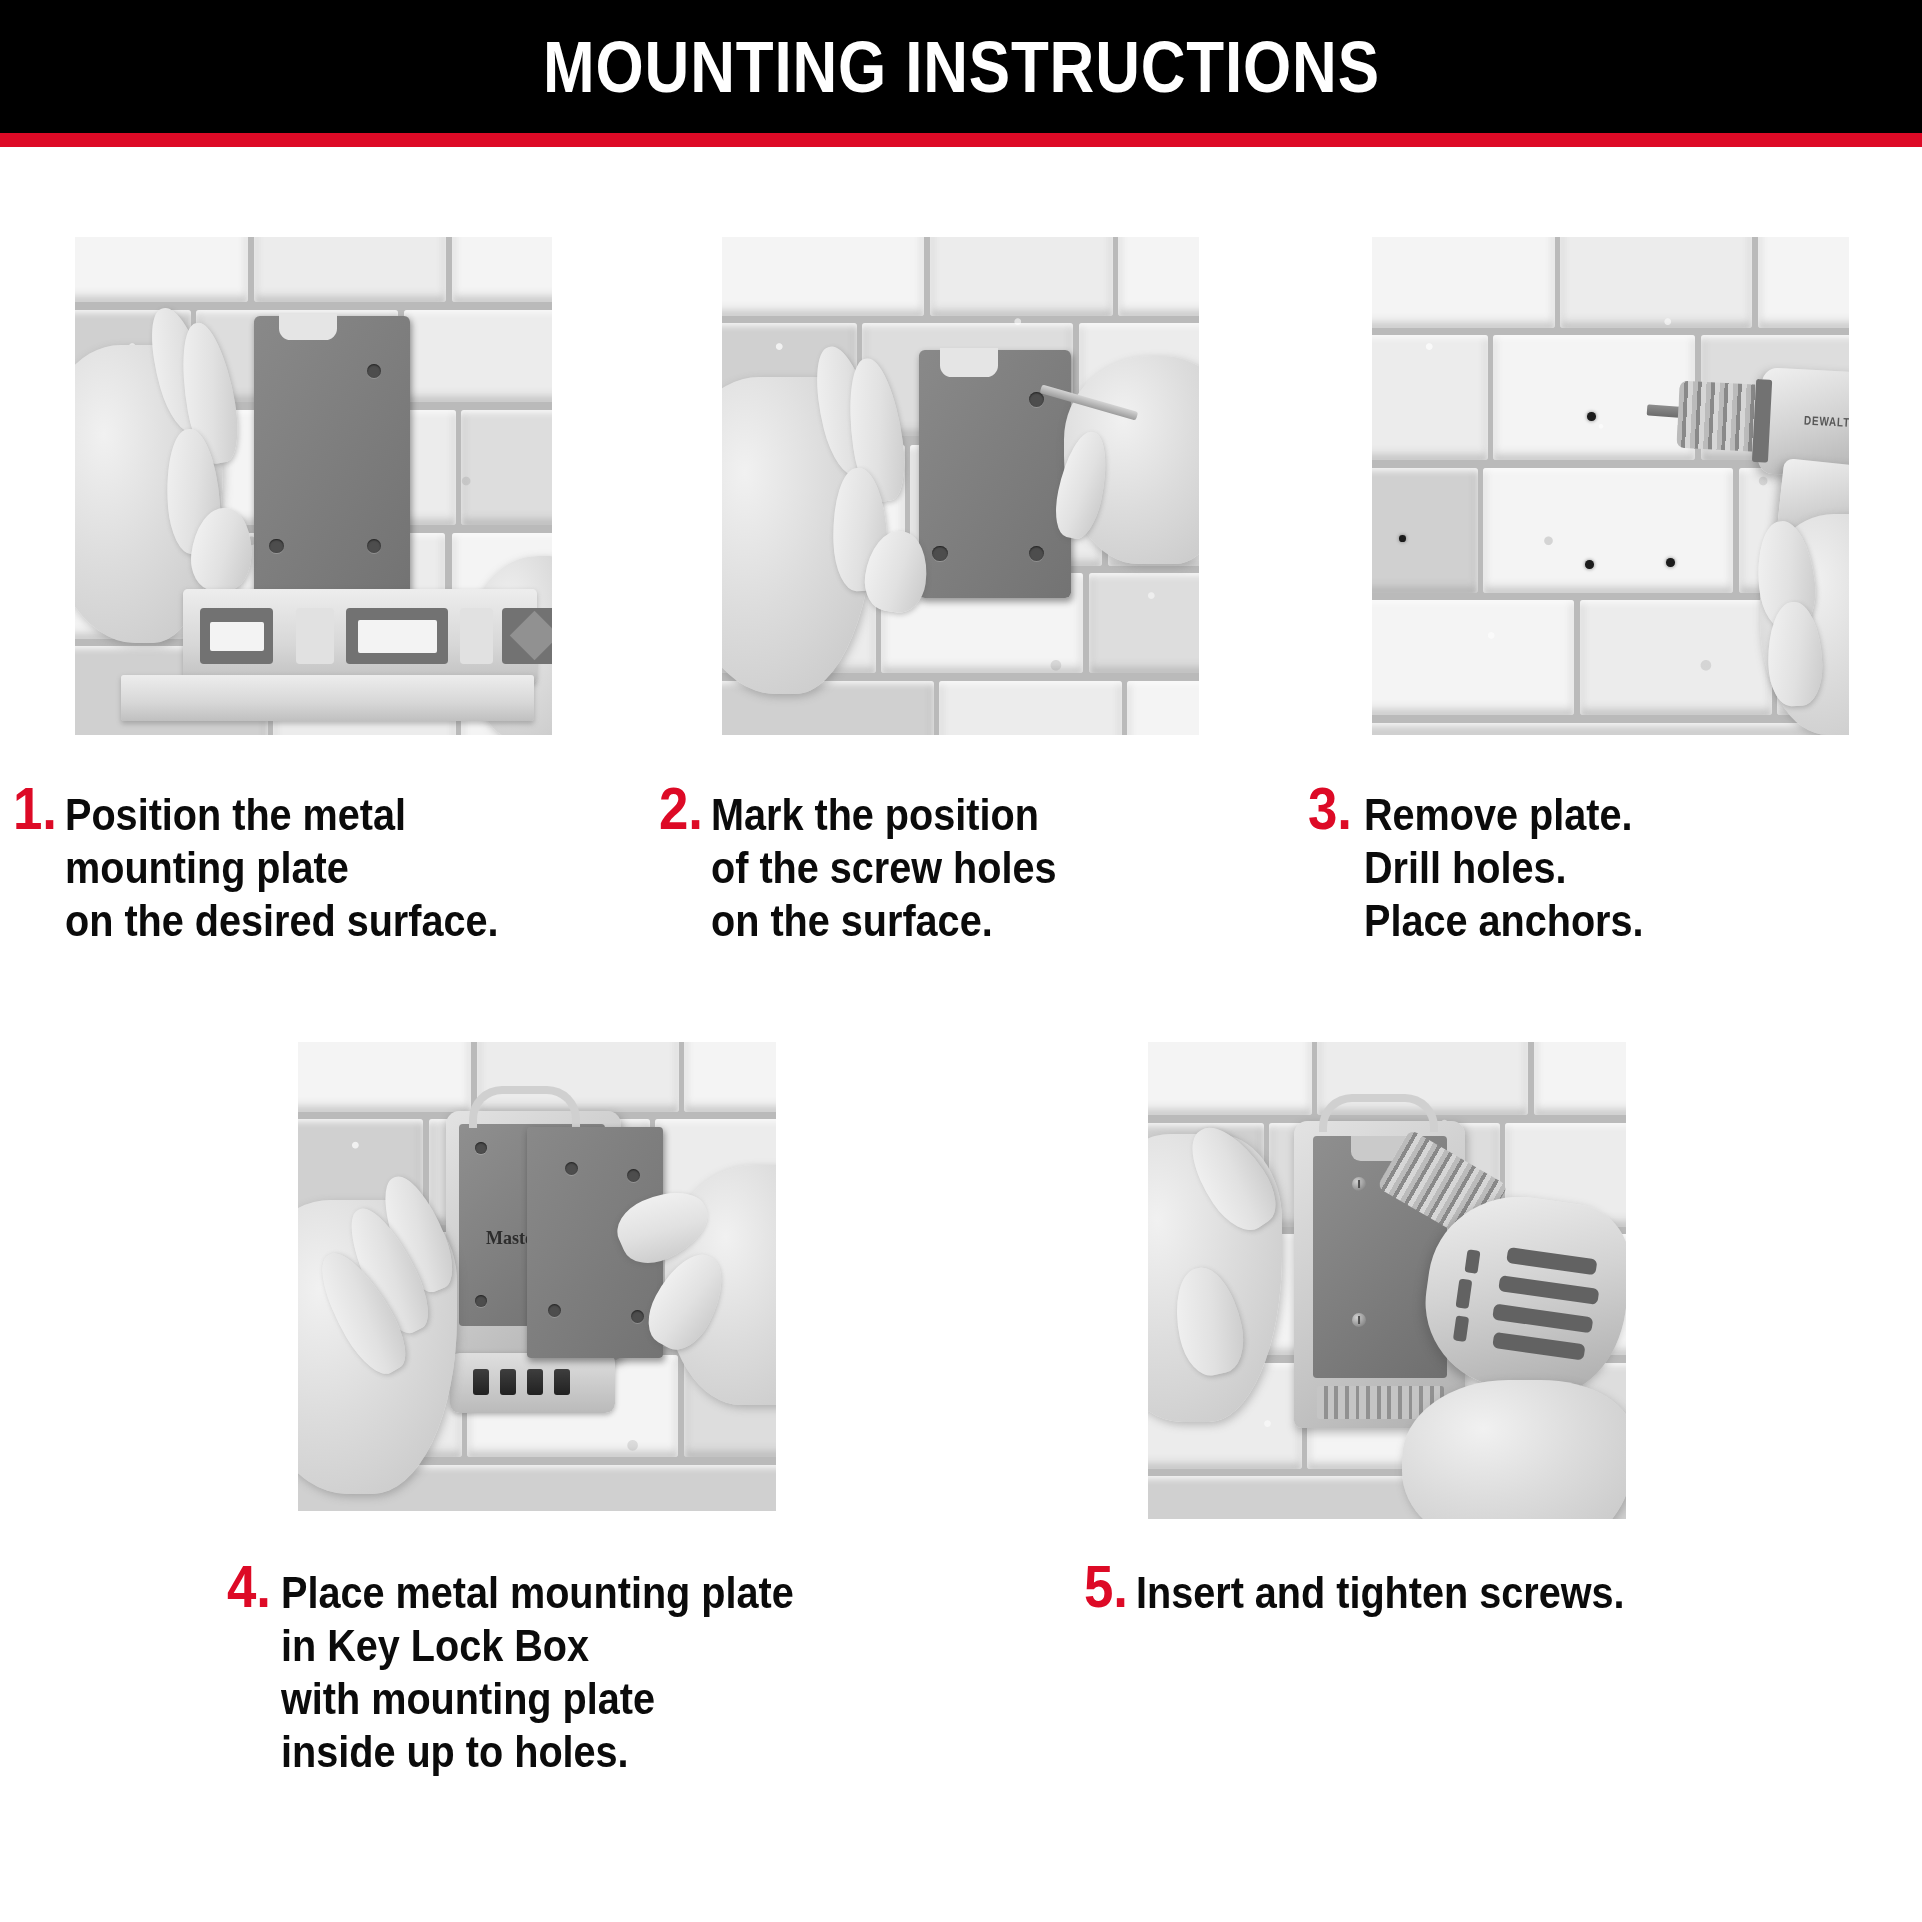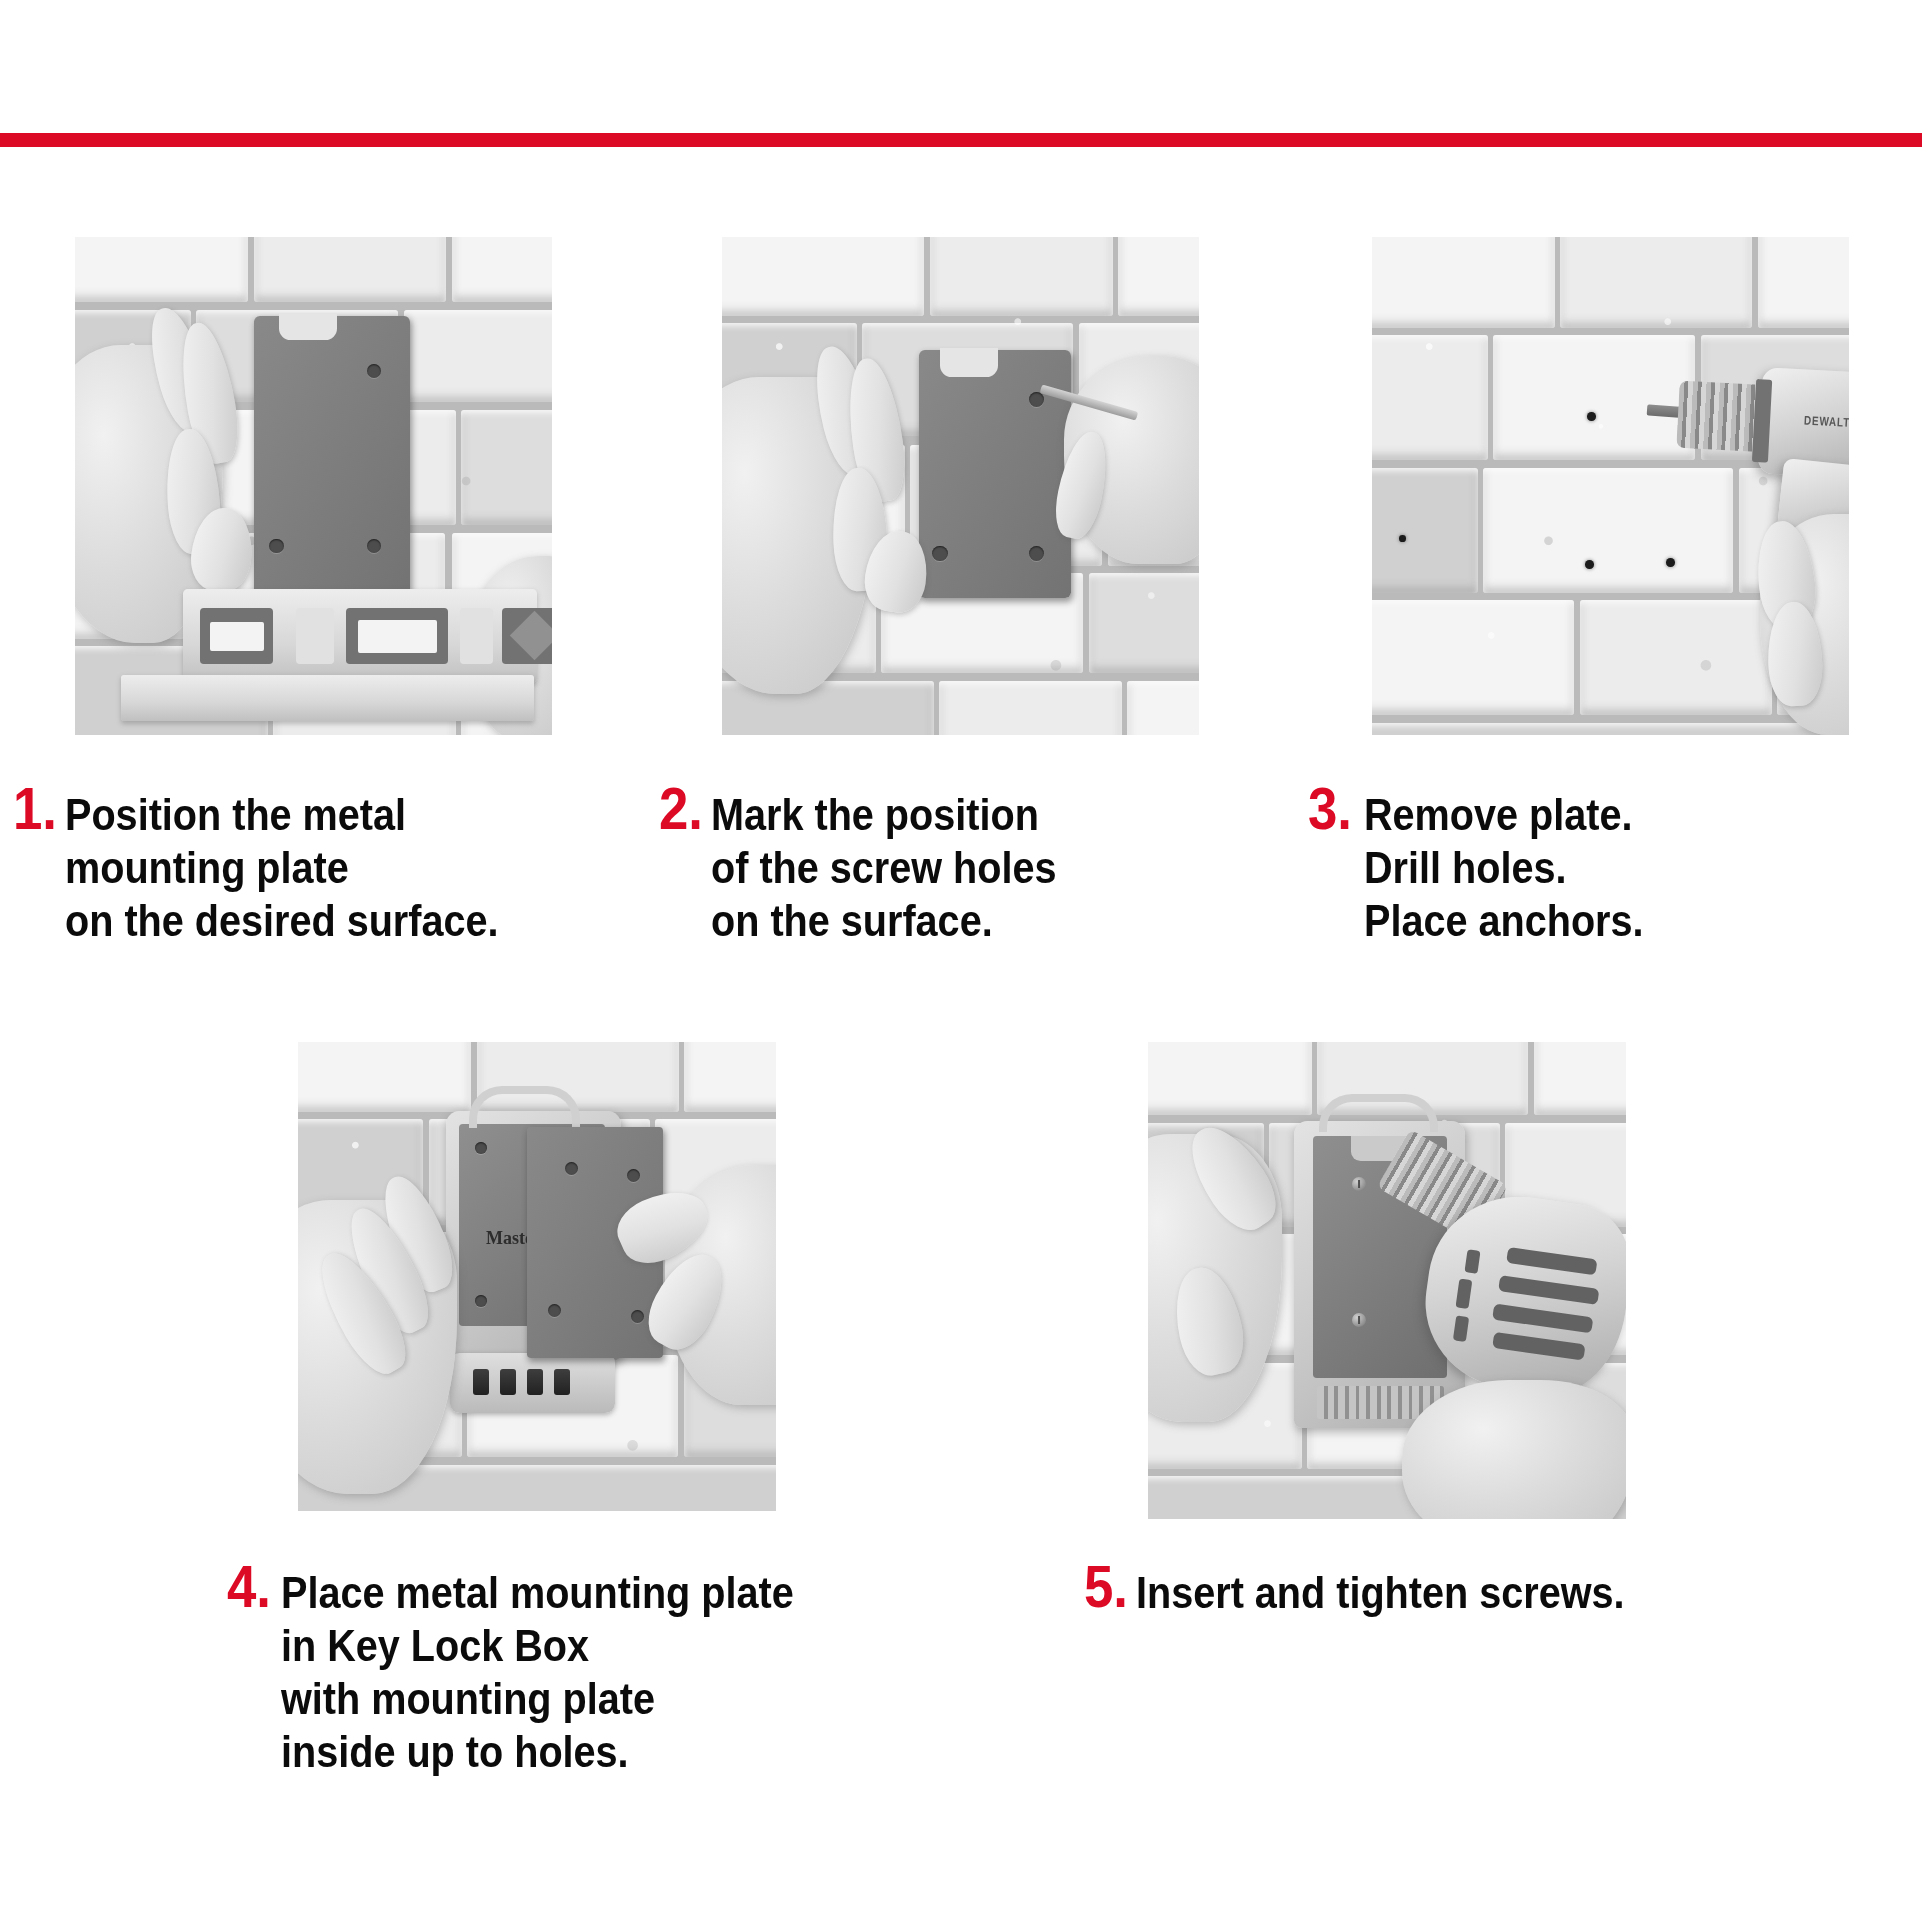--- a/index.html
+++ b/index.html
@@ -255,20 +255,23 @@
     white-space:nowrap;
     font-family:"Liberation Sans", sans-serif;
   }
   .step-lines div { white-space:nowrap; }
 </style>
 </head>
 <body>
 
 <div class="sheet">
 
+  <div class="header-bar">
+    <div class="header-title">MOUNTING INSTRUCTIONS</div>
+  </div>
   <div class="header-rule"></div>
 
   <div class="panel" style="left:75px; top:237px; width:477px; height:498px;">
     <div class="photo">
       <div class="brick-wall">
         <div class="brick lt" style="left:-38px; top:-9.6px; width:211px; height:75px;"></div>
         <div class="brick" style="left:179px; top:-9.6px; width:192px; height:75px;"></div>
         <div class="brick lt" style="left:377px; top:-9.6px; width:173px; height:75px;"></div>
         <div class="brick dk2" style="left:-38px; top:73px; width:154px; height:92px;"></div>
         <div class="brick dk" style="left:121px; top:73px; width:202px; height:92px;"></div>

